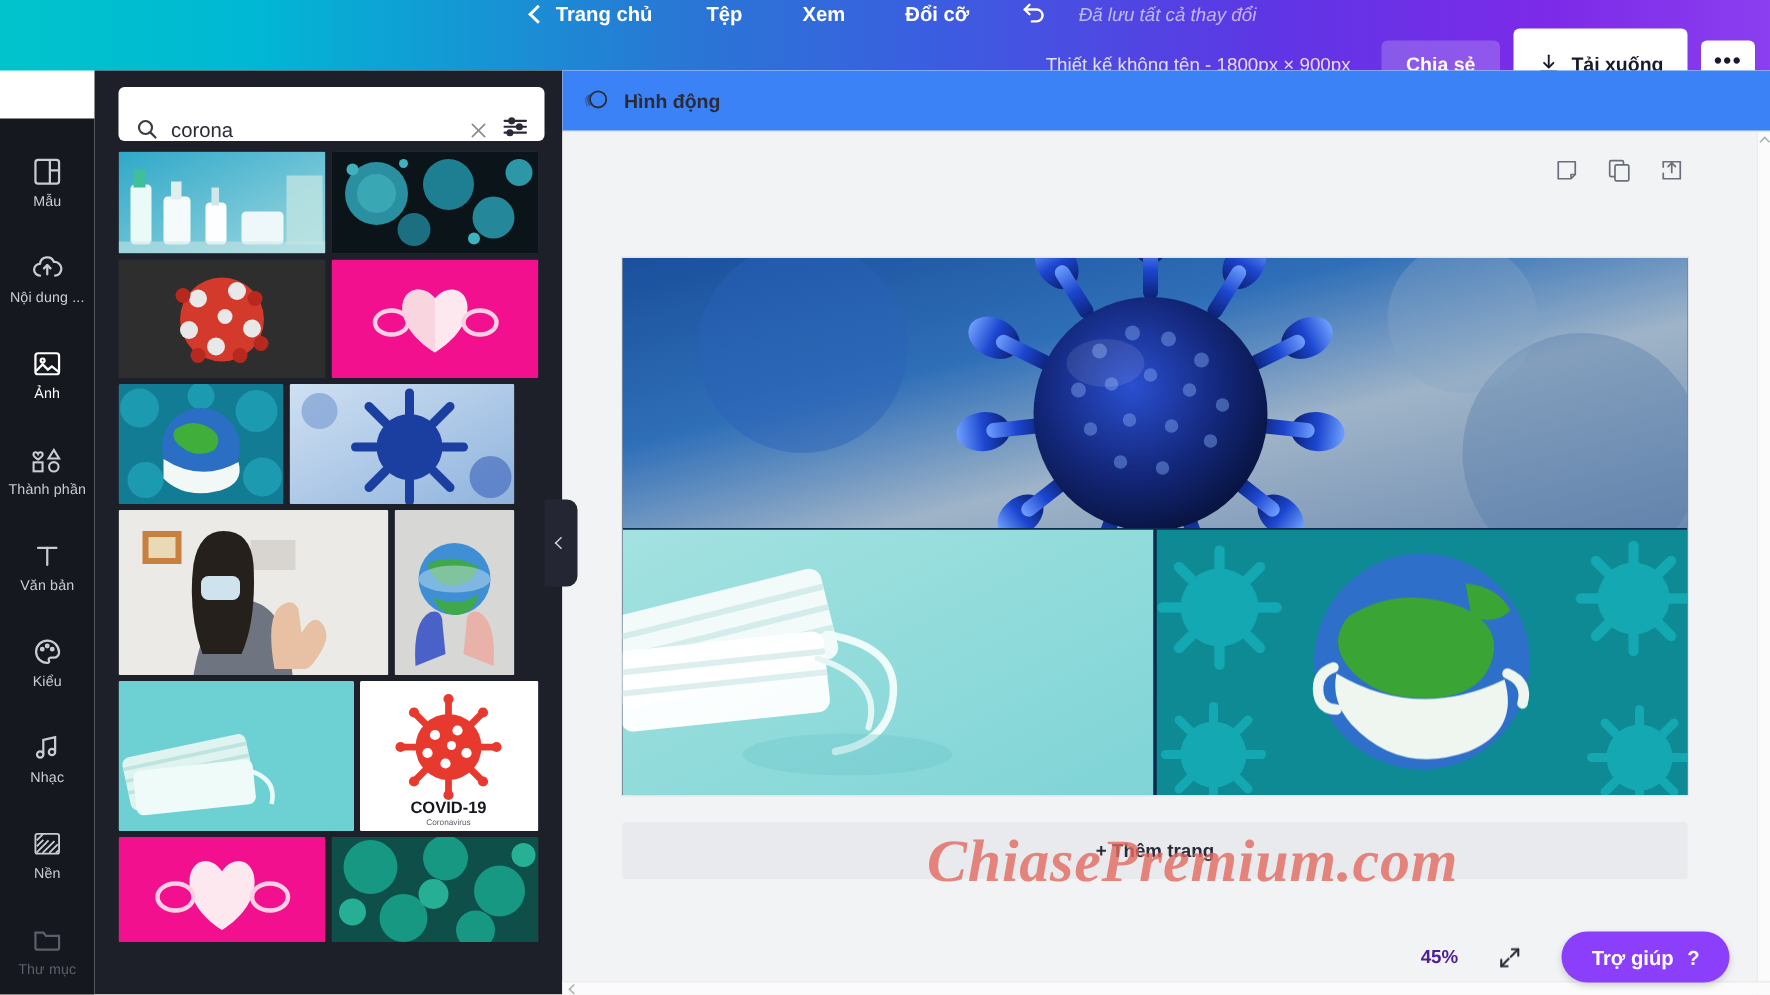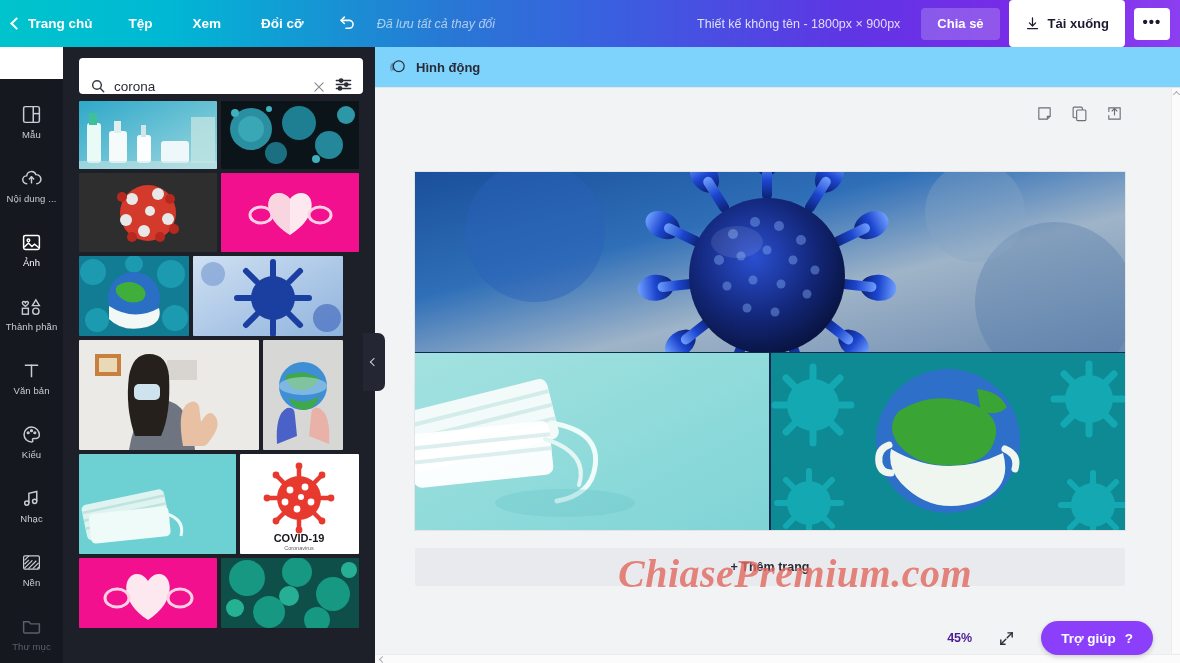--- a/index.html
+++ b/index.html
@@ -7,21 +7,21 @@
     width: 1180px; height: 663px;
     font-family: "Liberation Sans", sans-serif;
     overflow: hidden; background: #fff;
   }
   #app { position: relative; width: 1180px; height: 663px; }
 
   
   .topbar {
     position: absolute; left: 0; top: 0; width: 1180px; height: 47px;
     background: linear-gradient(90deg, #00c4cc 0%, #00b8d4 14%, #2878d4 38%, #3a5fe0 52%, #5f35e4 72%, #7d2ae8 88%, #8b3ff0 100%);
-    display: flex; align-items: center; color: #fff;
+    display: flex; align-items: center; color: #fff; flex-direction: column;
   }
   .tb-left { display: flex; align-items: center; height: 100%; }
   .home-btn {
     display: flex; align-items: center; gap: 7px;
     padding: 0 16px 0 12px; height: 100%; font-size: 13.5px; font-weight: bold;
     cursor: pointer;
   }
   .chev-left { display:inline-block; width: 9px; height: 9px;
     border-left: 2px solid #fff; border-bottom: 2px solid #fff;
     transform: rotate(45deg); margin-top: 0px; }
@@ -95,21 +95,21 @@
   }
   .collapse-tab .cc { width:6px; height:6px; border-left:1.6px solid #cfd2da;
     border-bottom:1.6px solid #cfd2da; transform: rotate(45deg); }
 
   
   .editor {
     position: absolute; left: 375px; top: 47px; width: 805px; height: 616px;
     background: #f2f3f5;
   }
   .editor-header {
-    height: 41px; background: #7dd3fc; border-bottom: 1px solid #e4e5e8;
+    height: 41px; background: #3b82f6; border-bottom: 1px solid #e4e5e8;
     display: flex; align-items: center; padding-left: 14px; gap: 9px;
   }
   .anim-label { font-size: 13px; font-weight: bold; color: #2b2b38; }
   .canvas-scroll {
     position: absolute; left: 0; top: 41px; width: 805px; height: 575px;
     background: #f2f3f5; overflow: hidden;
   }
   .page-tools {
     position: absolute; right: 57px; top: 17px; display: flex; gap: 18px; color: #6b6f7a;
   }

